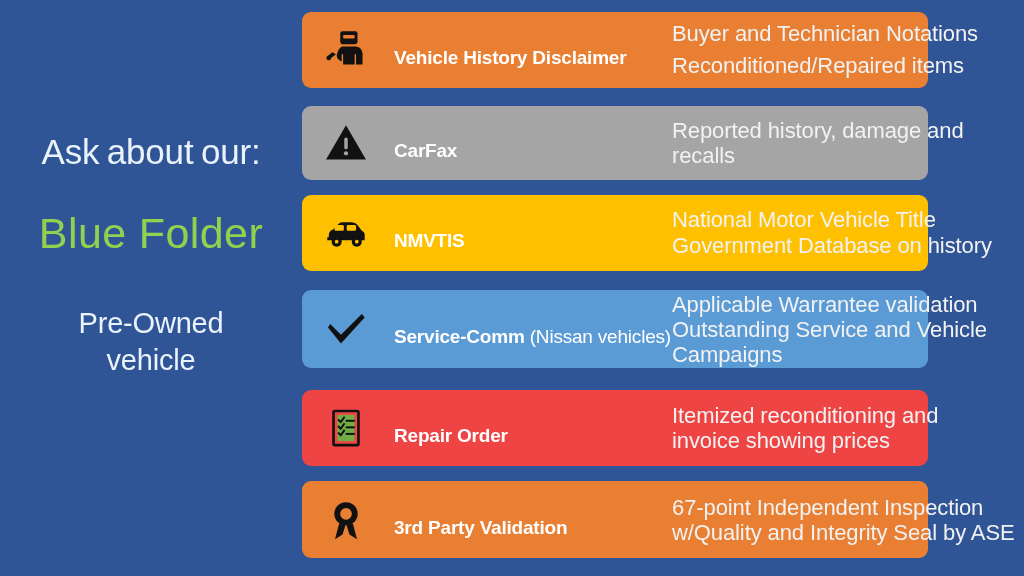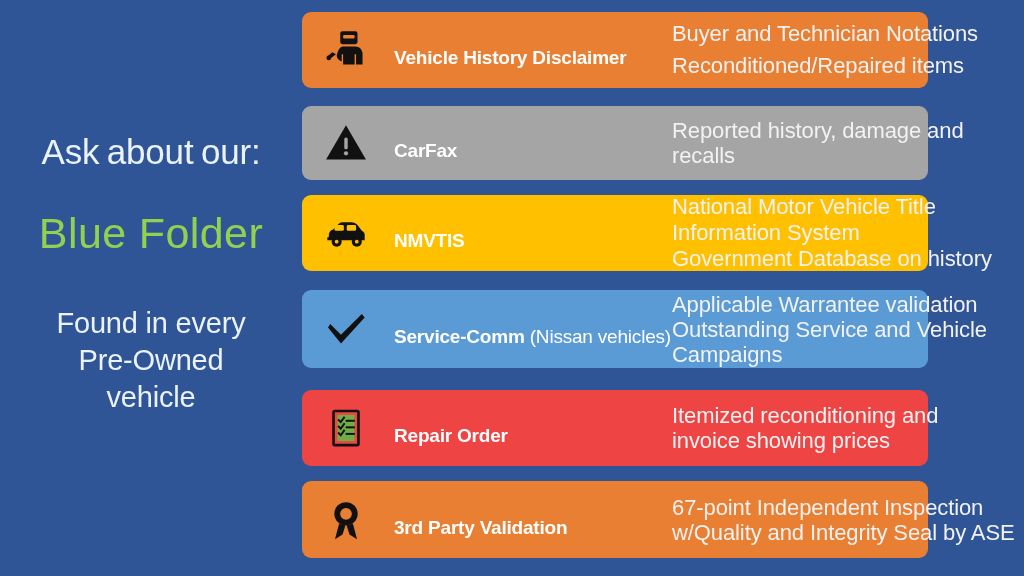--- a/index.html
+++ b/index.html
@@ -129,21 +129,20 @@
 </style>
 </head>
 <body>
 
 <div id="slide">
 
   <div id="left-panel">
     <div class="left-line" id="ask-line">Ask about our:</div>
     <div class="left-line" id="blue-folder-line">Blue Folder</div>
     <div class="left-line" id="found-block">
-      <div>Found in every</div>
       <div>Pre-Owned</div>
       <div>vehicle</div>
     </div>
   </div>
 
   <div id="rows">
 
     <div class="row" id="row-0">
       <div class="row-icon">
         <svg width="46" height="46" viewBox="0 0 64 64">
@@ -194,21 +193,20 @@
             <circle cx="19" cy="44" r="2.6" fill="#FFC000"></circle>
             <circle cx="47" cy="44" r="2.6" fill="#FFC000"></circle>
           </g>
         </svg>
       </div>
       <div class="row-title">
         <span>NMVTIS</span><span class="sub"></span>
       </div>
       <div class="row-desc">
         <span class="line">National Motor Vehicle Title</span>
-        <span class="line">Information System</span>
         <span class="line">Government Database on history</span>
       </div>
     </div>
 
     <div class="row" id="row-3">
       <div class="row-icon">
         <svg width="46" height="46" viewBox="0 0 64 64">
           <path d="M7 30 L10 25 L25 40 L54 11 L58 16 L25 52 Z" fill="#111111"></path>
         </svg>
       </div>

